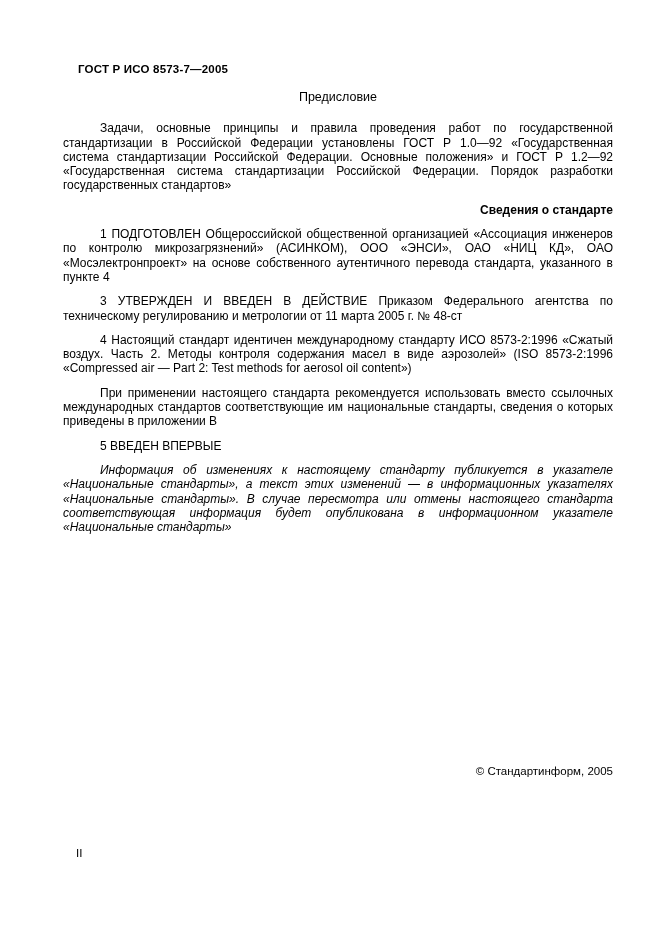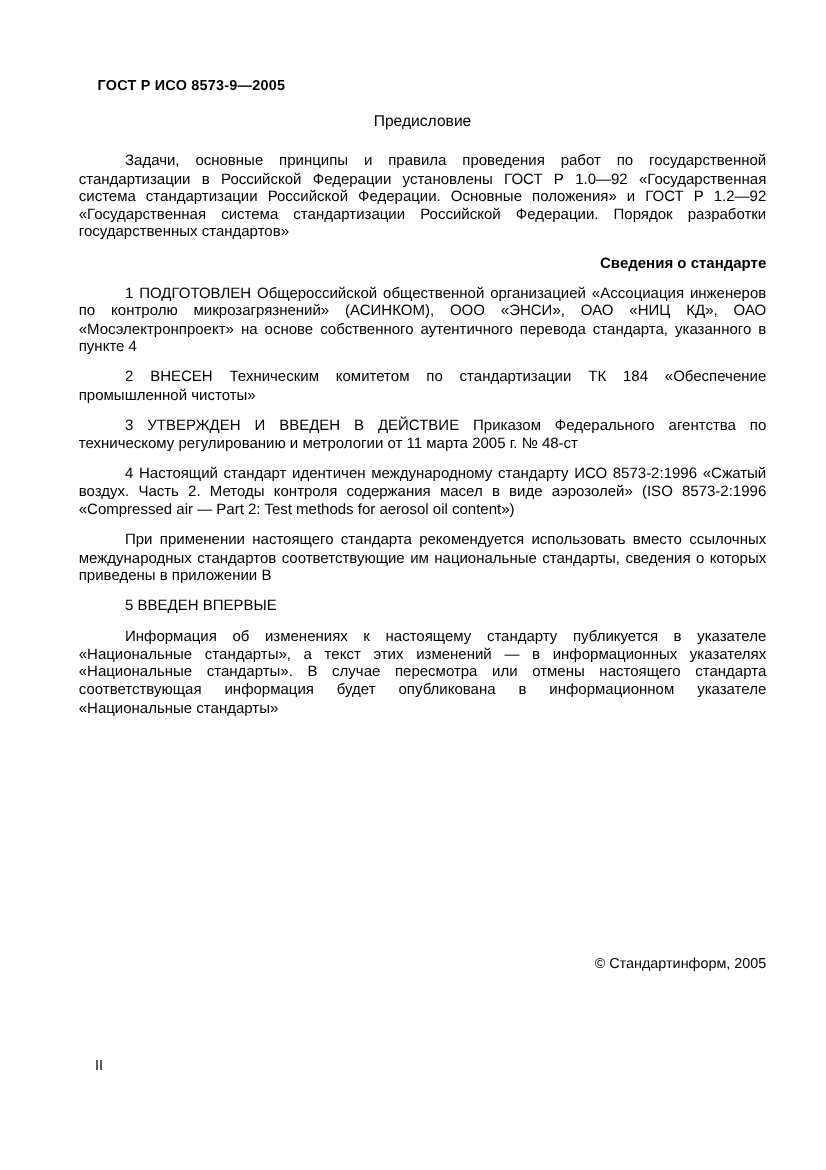--- a/index.html
+++ b/index.html
@@ -42,20 +42,21 @@
     line-height: 14.3px;
     text-align: justify;
     text-indent: 37px;
     margin: 0 0 10px 0;
   }
   p.body.heading {
     font-weight: bold;
     text-align: right;
   }
   p.body.italic {
+    font-style: italic;
   }
   .copyright {
     position: absolute;
     top: 764px;
     right: 48px;
     font-size: 11.5px;
     line-height: 14.3px;
     text-align: right;
   }
   p.reproduction {
@@ -73,31 +74,30 @@
     line-height: 14.3px;
   }
 </style>
 </head>
 <body>
 
 <div class="page">
 
   <div class="content">
 
-    <div class="doc-code">ГОСТ Р ИСО 8573-9—2005</div>
+    <div class="doc-code">ГОСТ Р ИСО 8573-7—2005</div>
 
     <div class="title">Предисловие</div>
 
     <p class="body">Задачи, основные принципы и правила проведения работ по государственной стандартизации в Российской Федерации установлены ГОСТ Р 1.0—92 «Государственная система стандартизации Российской Федерации. Основные положения» и ГОСТ Р 1.2—92 «Государственная система стандартизации Российской Федерации. Порядок разработки государственных стандартов»</p>
 
     <p class="body heading">Сведения о стандарте</p>
 
     <p class="body">1 ПОДГОТОВЛЕН Общероссийской общественной организацией «Ассоциация инженеров по контролю микрозагрязнений» (АСИНКОМ), ООО «ЭНСИ», ОАО «НИЦ КД», ОАО «Мосэлектронпроект» на основе собственного аутентичного перевода стандарта, указанного в пункте 4</p>
 
-    <p class="body">2 ВНЕСЕН Техническим комитетом по стандартизации ТК 184 «Обеспечение промышленной чистоты»</p>
 
     <p class="body">3 УТВЕРЖДЕН И ВВЕДЕН В ДЕЙСТВИЕ Приказом Федерального агентства по техническому регулированию и метрологии от 11 марта 2005 г. № 48-ст</p>
 
     <p class="body">4 Настоящий стандарт идентичен международному стандарту ИСО 8573-2:1996 «Сжатый воздух. Часть 2. Методы контроля содержания масел в виде аэрозолей» (ISO 8573-2:1996 «Compressed air — Part 2: Test methods for aerosol oil content»)</p>
 
     <p class="body">При применении настоящего стандарта рекомендуется использовать вместо ссылочных международных стандартов соответствующие им национальные стандарты, сведения о которых приведены в приложении В</p>
 
     <p class="body">5 ВВЕДЕН ВПЕРВЫЕ</p>
 
     <p class="body italic">Информация об изменениях к настоящему стандарту публикуется в указателе «Национальные стандарты», а текст этих изменений — в информационных указателях «Национальные стандарты». В случае пересмотра или отмены настоящего стандарта соответствующая информация будет опубликована в информационном указателе «Национальные стандарты»</p>

